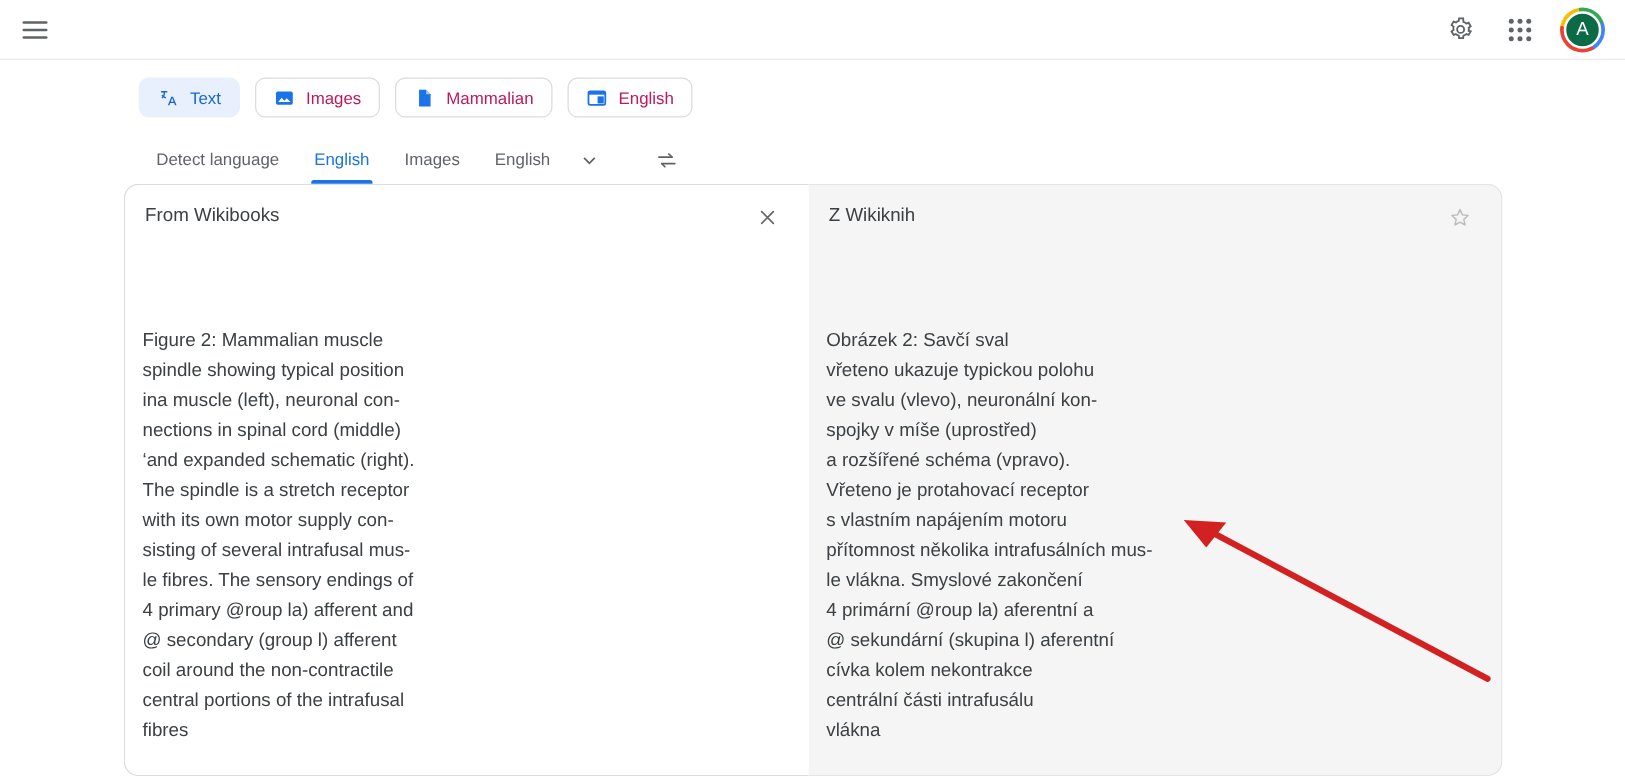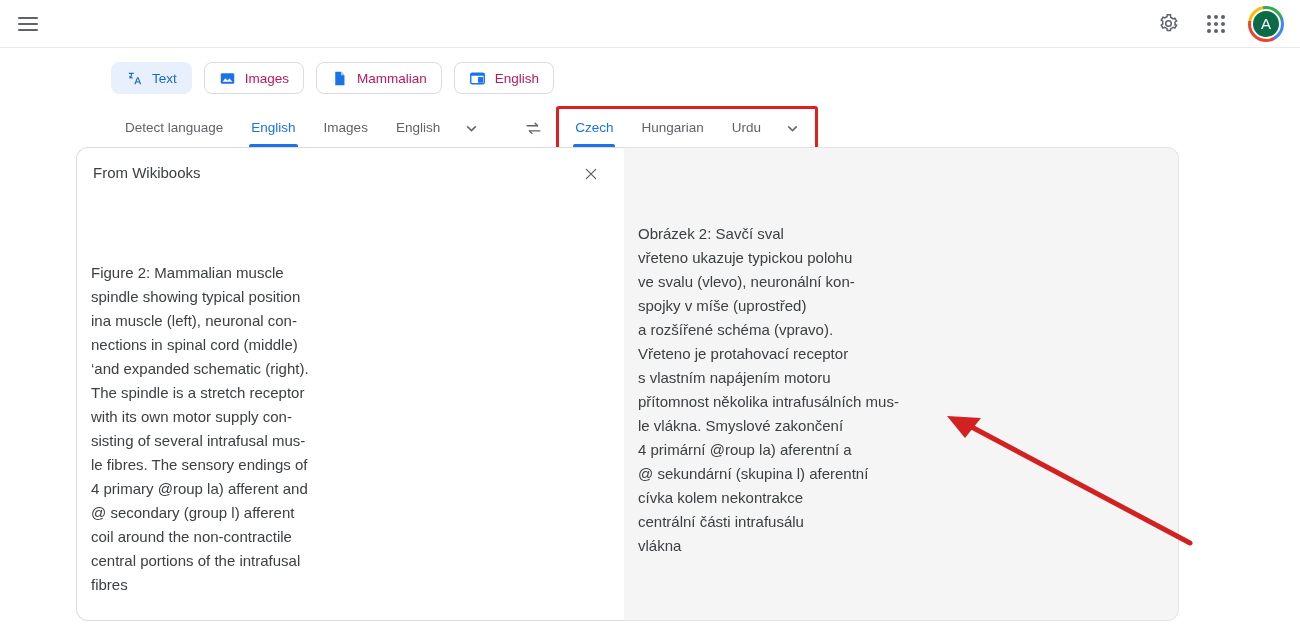--- a/index.html
+++ b/index.html
@@ -108,21 +108,21 @@
     display: flex; align-items: center;
     border: 3px solid #e02020;
     border-radius: 3px;
     padding: 1px 6px 1px 2px;
     background: #ffffff;
   }
 
   
   .panels {
     display: flex;
-    margin: 0 0 0 76px;
+    margin: 0 0 0 99px;
     width: 1103px;
     height: 474px;
   }
   .panel {
     position: relative;
     height: 100%;
     overflow: hidden;
   }
   .panel-source {
     width: 548px;
@@ -250,30 +250,20 @@
 
   <div class="swap-btn">
     <svg width="19" height="19" viewBox="0 0 24 24" fill="none" stroke="#5f6368" stroke-width="1.7" stroke-linecap="round" stroke-linejoin="round">
       <path d="M4 8.5h13"></path>
         <path d="M14 5.3l3.2 3.2"></path>
       <path d="M20 15h-13"></path>
         <path d="M10 18.2L6.8 15"></path>
     </svg>
   </div>
 
-  <div class="target-box">
-    <div class="lang-item selected"><span>Czech</span></div>
-    <div class="lang-item"><span>Hungarian</span></div>
-    <div class="lang-item"><span>Urdu</span></div>
-    <div class="chev">
-      <svg width="17" height="17" viewBox="0 0 24 24" fill="none" stroke="#5f6368" stroke-width="2">
-          <path d="M6 9l6 6 6-6"></path>
-        </svg>
-    </div>
-  </div>
 </div>
 
 <div class="panels">
 
   <div class="panel panel-source">
     <div class="panel-head">
       <div class="panel-title">From Wikibooks</div>
       <div class="panel-action">
         <svg width="16" height="16" viewBox="0 0 24 24" fill="none" stroke="#5f6368" stroke-width="1.9" stroke-linecap="round">
             <path d="M5 5l14 14M19 5L5 19"></path>
@@ -293,20 +283,28 @@
 4 primary @roup la) afferent and
 @ secondary (group l) afferent
 coil around the non-contractile
 central portions of the intrafusal
 fibres</div>
       
     </div>
   </div>
 
   <div class="panel panel-target">
+    <div class="panel-head">
+      <div class="panel-title">Z Wikiknih</div>
+      <div class="panel-action star">
+        <svg width="18" height="18" viewBox="0 0 24 24" fill="none" stroke="#bdbdbd" stroke-width="1.6" stroke-linejoin="round">
+          <path d="M12 3.6l2.6 5.6 6 .7-4.5 4.1 1.3 6-5.4-3.1-5.4 3.1 1.3-6-4.5-4.1 6-.7z"></path>
+        </svg>
+      </div>
+    </div>
     <div class="panel-body">
       <div class="para">Obrázek 2: Savčí sval
 vřeteno ukazuje typickou polohu
 ve svalu (vlevo), neuronální kon-
 spojky v míše (uprostřed)
 a rozšířené schéma (vpravo).
 Vřeteno je protahovací receptor
 s vlastním napájením motoru
 přítomnost několika intrafusálních mus-
 le vlákna. Smyslové zakončení

